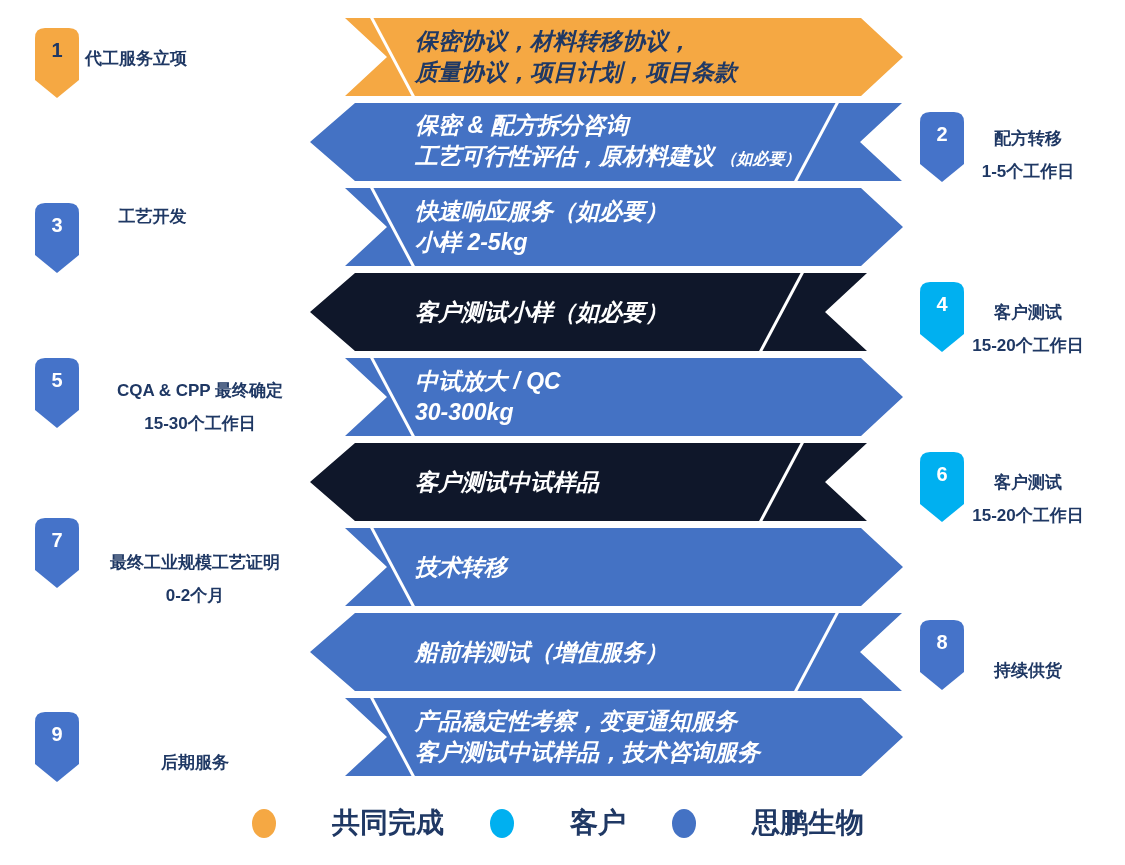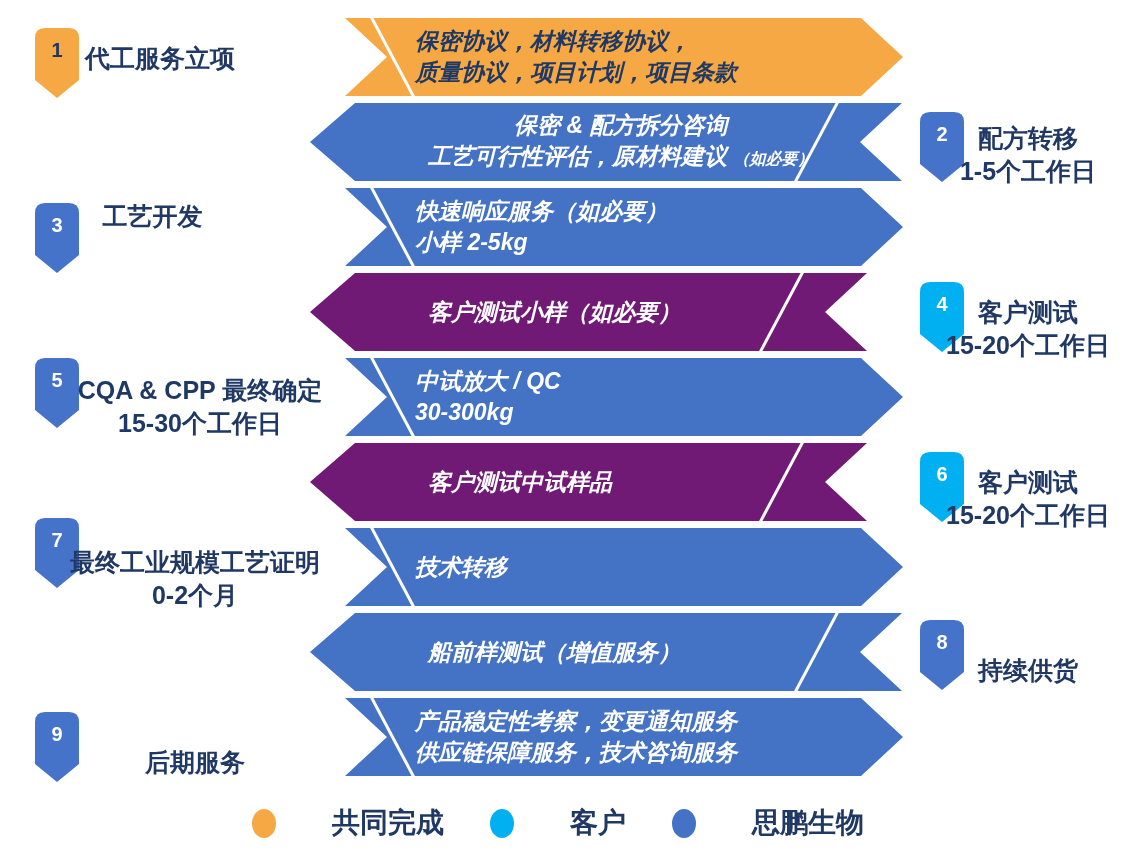--- a/index.html
+++ b/index.html
@@ -5,44 +5,44 @@
   html,body{margin:0;padding:0;background:#ffffff;}
   body{font-family:"Liberation Sans","DejaVu Sans",sans-serif;}
   .stage{position:relative;width:1125px;height:865px;background:#ffffff;overflow:hidden;}
 
   
   .banner{position:absolute;height:78px;}
   .banner.r{clip-path:polygon(0 0, calc(100% - 42px) 0, 100% 50%, calc(100% - 42px) 100%, 0 100%, 42px 50%);}
   .banner.l{clip-path:polygon(45px 0, 100% 0, calc(100% - 42px) 50%, 100% 100%, 45px 100%, 0 50%);}
   .banner.orange{background:#F5A843;}
   .banner.blue{background:#4472C4;}
-  .banner.cyan{background:#701a75;}
+  .banner.cyan{background:#0f172a;}
   .banner::after{content:"";position:absolute;top:-12px;width:3px;height:102px;background:#ffffff;}
   .banner.r::after{left:46px;transform:rotate(-28deg);}
   .banner.l::after{right:84px;transform:rotate(28deg);}
   .banner .txt{position:absolute;top:0;bottom:0;display:flex;flex-direction:column;justify-content:center;
                color:#ffffff;font-weight:bold;font-size:23px;line-height:31px;white-space:nowrap;font-style:italic;}
   .banner.r .txt{left:70px;}
-  .banner.l .txt{left:118px;align-items:center;}
+  .banner.l .txt{left:105px;}
   .banner.orange .txt{color:#1F3864;}
   .banner .txt .bl:empty{display:none;}
   .banner .sm{font-size:16px;font-weight:bold;}
 
   
   .badge{position:absolute;width:44px;height:71px;}
   .badge svg{position:absolute;left:0;top:0;}
   .badge.blue path{fill:#4573C9;}
   .badge.orange path{fill:#F5A843;}
   .badge.cyan path{fill:#00B0F0;}
   .badge .num{position:absolute;left:0;right:0;top:11px;text-align:center;
               color:#ffffff;font-weight:bold;font-size:20px;}
   .badge.orange .num{color:#1F3864;}
 
   
-  .slabel{position:absolute;color:#1F3864;font-weight:bold;font-size:25px;line-height:33px;
+  .slabel{position:absolute;color:#1F3864;font-weight:bold;font-size:17px;line-height:33px;
           text-align:center;white-space:nowrap;}
   .slabel.left-align{text-align:left;}
   .slabel div:empty{display:none;}
 
   
   .legend{position:absolute;left:252px;top:804px;display:flex;align-items:center;gap:46px;}
   .legend-item{display:flex;align-items:center;gap:24px;}
   .legend-dot{width:24px;height:29px;border-radius:50%;}
   .legend-dot.orange{background:#F5A843;}
   .legend-dot.cyan{background:#00B0F0;}
@@ -105,21 +105,21 @@
 
   <div class="banner l blue" style="left:310px;top:613px;width:592px">
     <div class="txt">
       <div class="bl">船前样测试（增值服务）</div>
     </div>
   </div>
 
   <div class="banner r blue" style="left:345px;top:698px;width:558px">
     <div class="txt">
       <div class="bl">产品稳定性考察，变更通知服务</div>
-      <div class="bl">供应链保障服务，技术咨询服务</div>
+      <div class="bl">客户测试中试样品，技术咨询服务</div>
     </div>
   </div>
 
   <div class="badge orange" style="left:35px;top:28px">
     <svg width="44" height="71" viewBox="0 0 44 71">
         <path d="M10 0 H34 Q44 0 44 10 V52 L22 70 L0 52 V10 Q0 0 10 0 Z"></path>
       </svg>
     <span class="num">1</span>
   </div>
   <div class="slabel left-align" style="left:85px;top:42px;width:240px">

